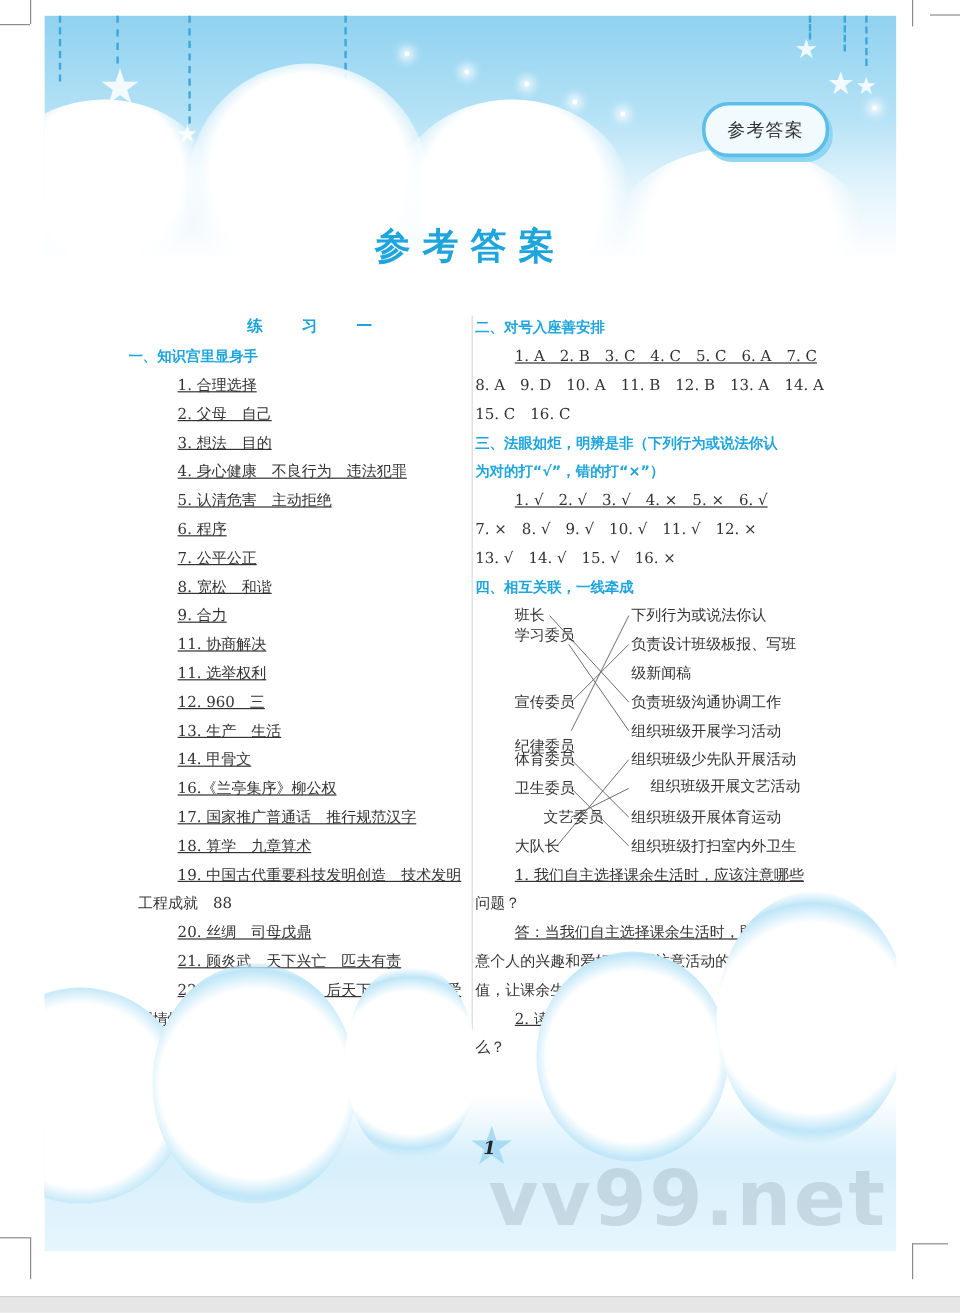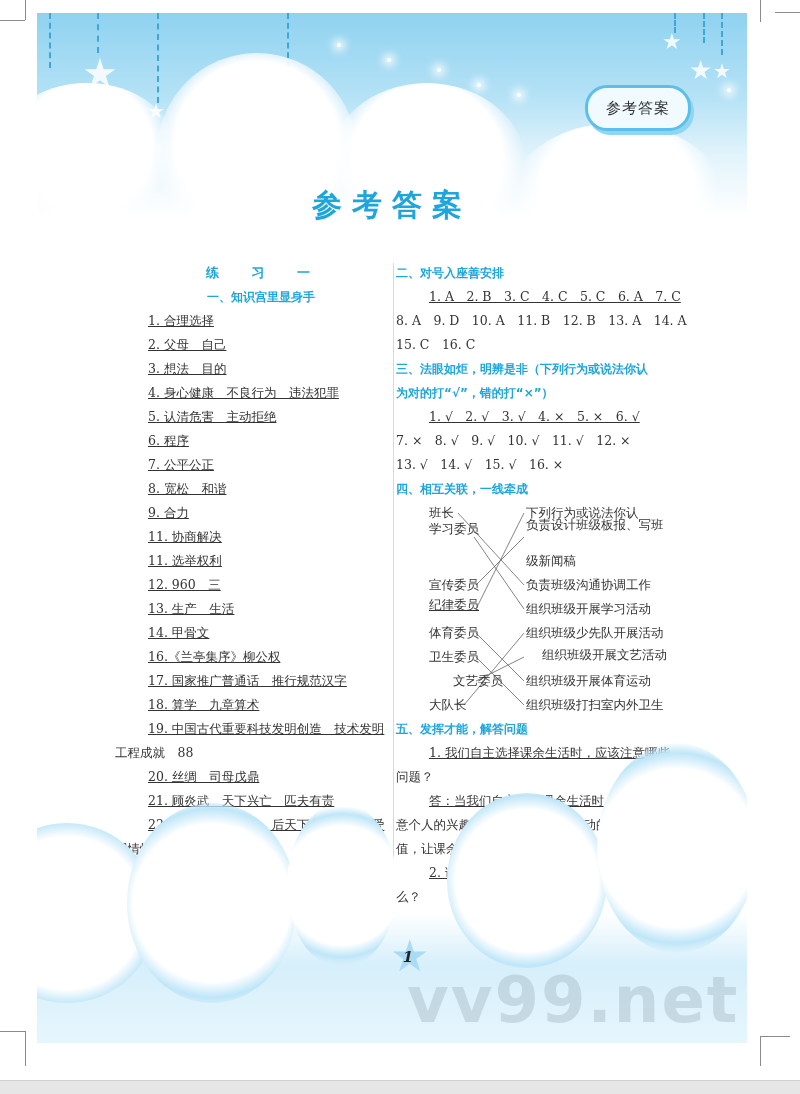--- a/index.html
+++ b/index.html
@@ -100,21 +100,21 @@
     <div class="cloud" style="left:470px;top:110px;width:220px;height:160px;"></div>
     <div class="badge">参考答案</div>
   </div>
 
   <div class="title">参考答案</div>
 
   <div class="divider"></div>
 
   <div class="col col-left">
     <div class="line ex-title">练 习 一</div>
-    <div class="line heading-sec" style="margin-left:-8px;text-align:center;">一、知识宫里显身手</div>
+    <div class="line heading-sec" style="margin-left:-8px;">一、知识宫里显身手</div>
     <div class="line indent">1. 合理选择</div>
     <div class="line indent">2. 父母　自己</div>
     <div class="line indent">3. 想法　目的</div>
     <div class="line indent">4. 身心健康　不良行为　违法犯罪</div>
     <div class="line indent">5. 认清危害　主动拒绝</div>
     <div class="line indent">6. 程序</div>
     <div class="line indent">7. 公平公正</div>
     <div class="line indent">8. 宽松　和谐</div>
     <div class="line indent">9. 合力</div>
     <div class="line indent">11. 协商解决</div>
@@ -156,37 +156,36 @@
           <line x1="80" y1="108" x2="128" y2="12"></line>
           <line x1="80" y1="132" x2="128" y2="180"></line>
           <line x1="80" y1="156" x2="128" y2="204"></line>
           <line x1="80" y1="180" x2="128" y2="156"></line>
           <line x1="68" y1="204" x2="128" y2="132"></line>
         </g>
       </svg>
       <div class="l line" style="top:0;">班长</div>
       <div class="l line" style="top:16px;">学习委员</div>
       <div class="l line" style="top:72px;">宣传委员</div>
-      <div class="l line" style="top:92px;text-decoration:underline;">纪律委员</div>
+      <div class="l line" style="top:109px;">纪律委员</div>
       <div class="l line" style="top:120px;">体育委员</div>
       <div class="l line" style="top:144px;">卫生委员</div>
       <div class="l line" style="top:168px;margin-left:24px;">文艺委员</div>
       <div class="l line" style="top:192px;">大队长</div>
       <div class="r line" style="top:0;">下列行为或说法你认</div>
-      <div class="r line" style="top:12px;">负责设计班级板报、写班</div>
+      <div class="r line" style="top:24px;">负责设计班级板报、写班</div>
       <div class="r line" style="top:48px;">级新闻稿</div>
       <div class="r line" style="top:72px;">负责班级沟通协调工作</div>
       <div class="r line" style="top:96px;">组织班级开展学习活动</div>
       <div class="r line" style="top:120px;">组织班级少先队开展活动</div>
       <div class="r line" style="top:142px;margin-left:16px;">组织班级开展文艺活动</div>
       <div class="r line" style="top:168px;">组织班级开展体育运动</div>
       <div class="r line" style="top:192px;text-align:right;">组织班级打扫室内外卫生</div>
     </div>
 
-    <div class="line heading-sec">五、发挥才能，解答问题</div>
     <div class="line indent">1. 我们自主选择课余生活时，应该注意哪些</div>
     <div class="line">问题？</div>
     <div class="line indent">答：当我们自主选择课余生活时，既要注</div>
     <div class="line">意个人的兴趣和爱好，又要注意活动的意义和价</div>
     <div class="line">值，让课余生活促进我们健康成长。</div>
     <div class="line indent">2. 读下面的材料，你会选择哪个方案？为什</div>
     <div class="line">么？</div>
   </div>
 
   <div class="footer-bg">

